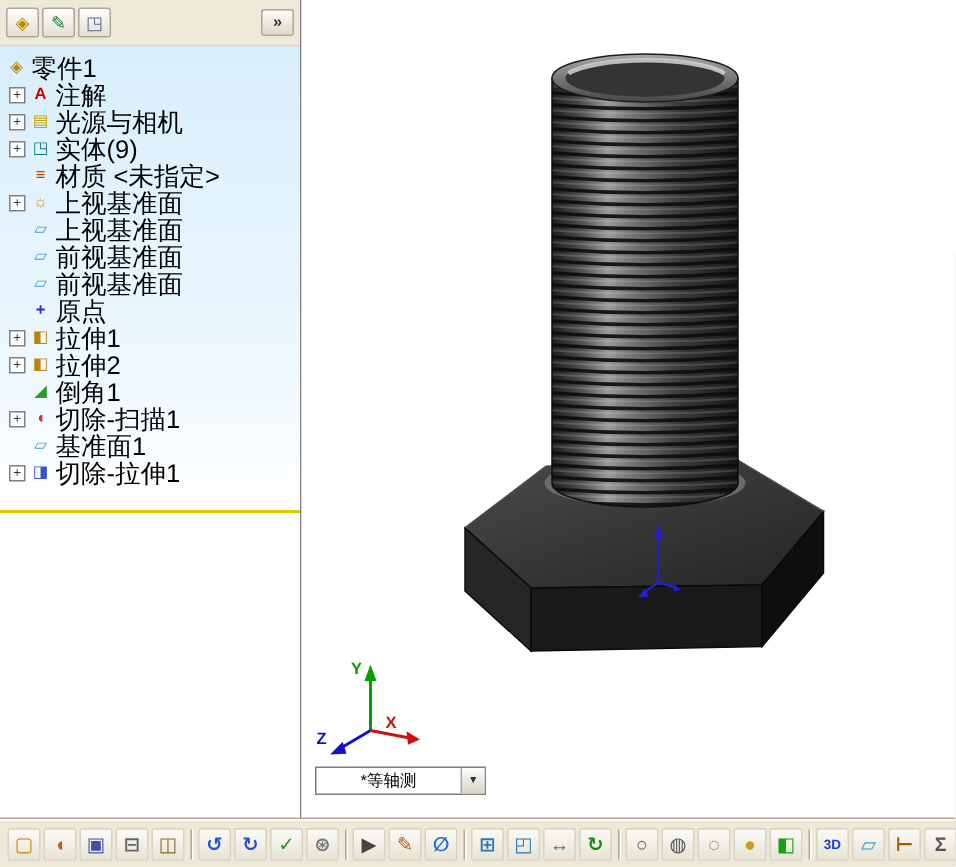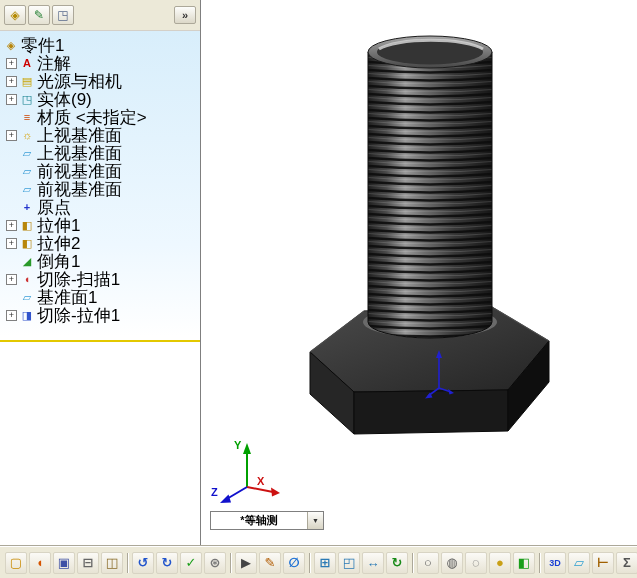--- a/index.html
+++ b/index.html
@@ -61,21 +61,21 @@
   .panel-filler{background:#ffffff;height:200px;}
   
   .viewport{
     position:absolute;left:201px;top:0;width:436px;height:546px;background:#ffffff;overflow:hidden;
   }
   .viewcombo{
     position:absolute;left:9px;top:511px;width:112px;height:17px;
     border:1px solid #7f7f7f;background:#fff;display:flex;align-items:stretch;
     font-size:11px;
   }
-  .viewcombo-text{flex:1;display:flex;align-items:center;justify-content:center;overflow:hidden;font-weight:bold;}
+  .viewcombo-text{flex:1;display:flex;align-items:center;justify-content:center;overflow:hidden;}
   .viewcombo-btn{
     width:15px;background:linear-gradient(#fdfdfb,#d8d4c4);border-left:1px solid #aca899;
     display:flex;align-items:center;justify-content:center;font-size:7px;color:#333;
   }
   
   .toolbar{
     position:absolute;left:0;bottom:0;width:637px;height:32px;
     background:#ece9d8;border-top:1px solid #fff;box-shadow:0 -1px 0 #aca899;
     display:flex;align-items:center;padding-left:4px;box-sizing:border-box;overflow:hidden;
   }

